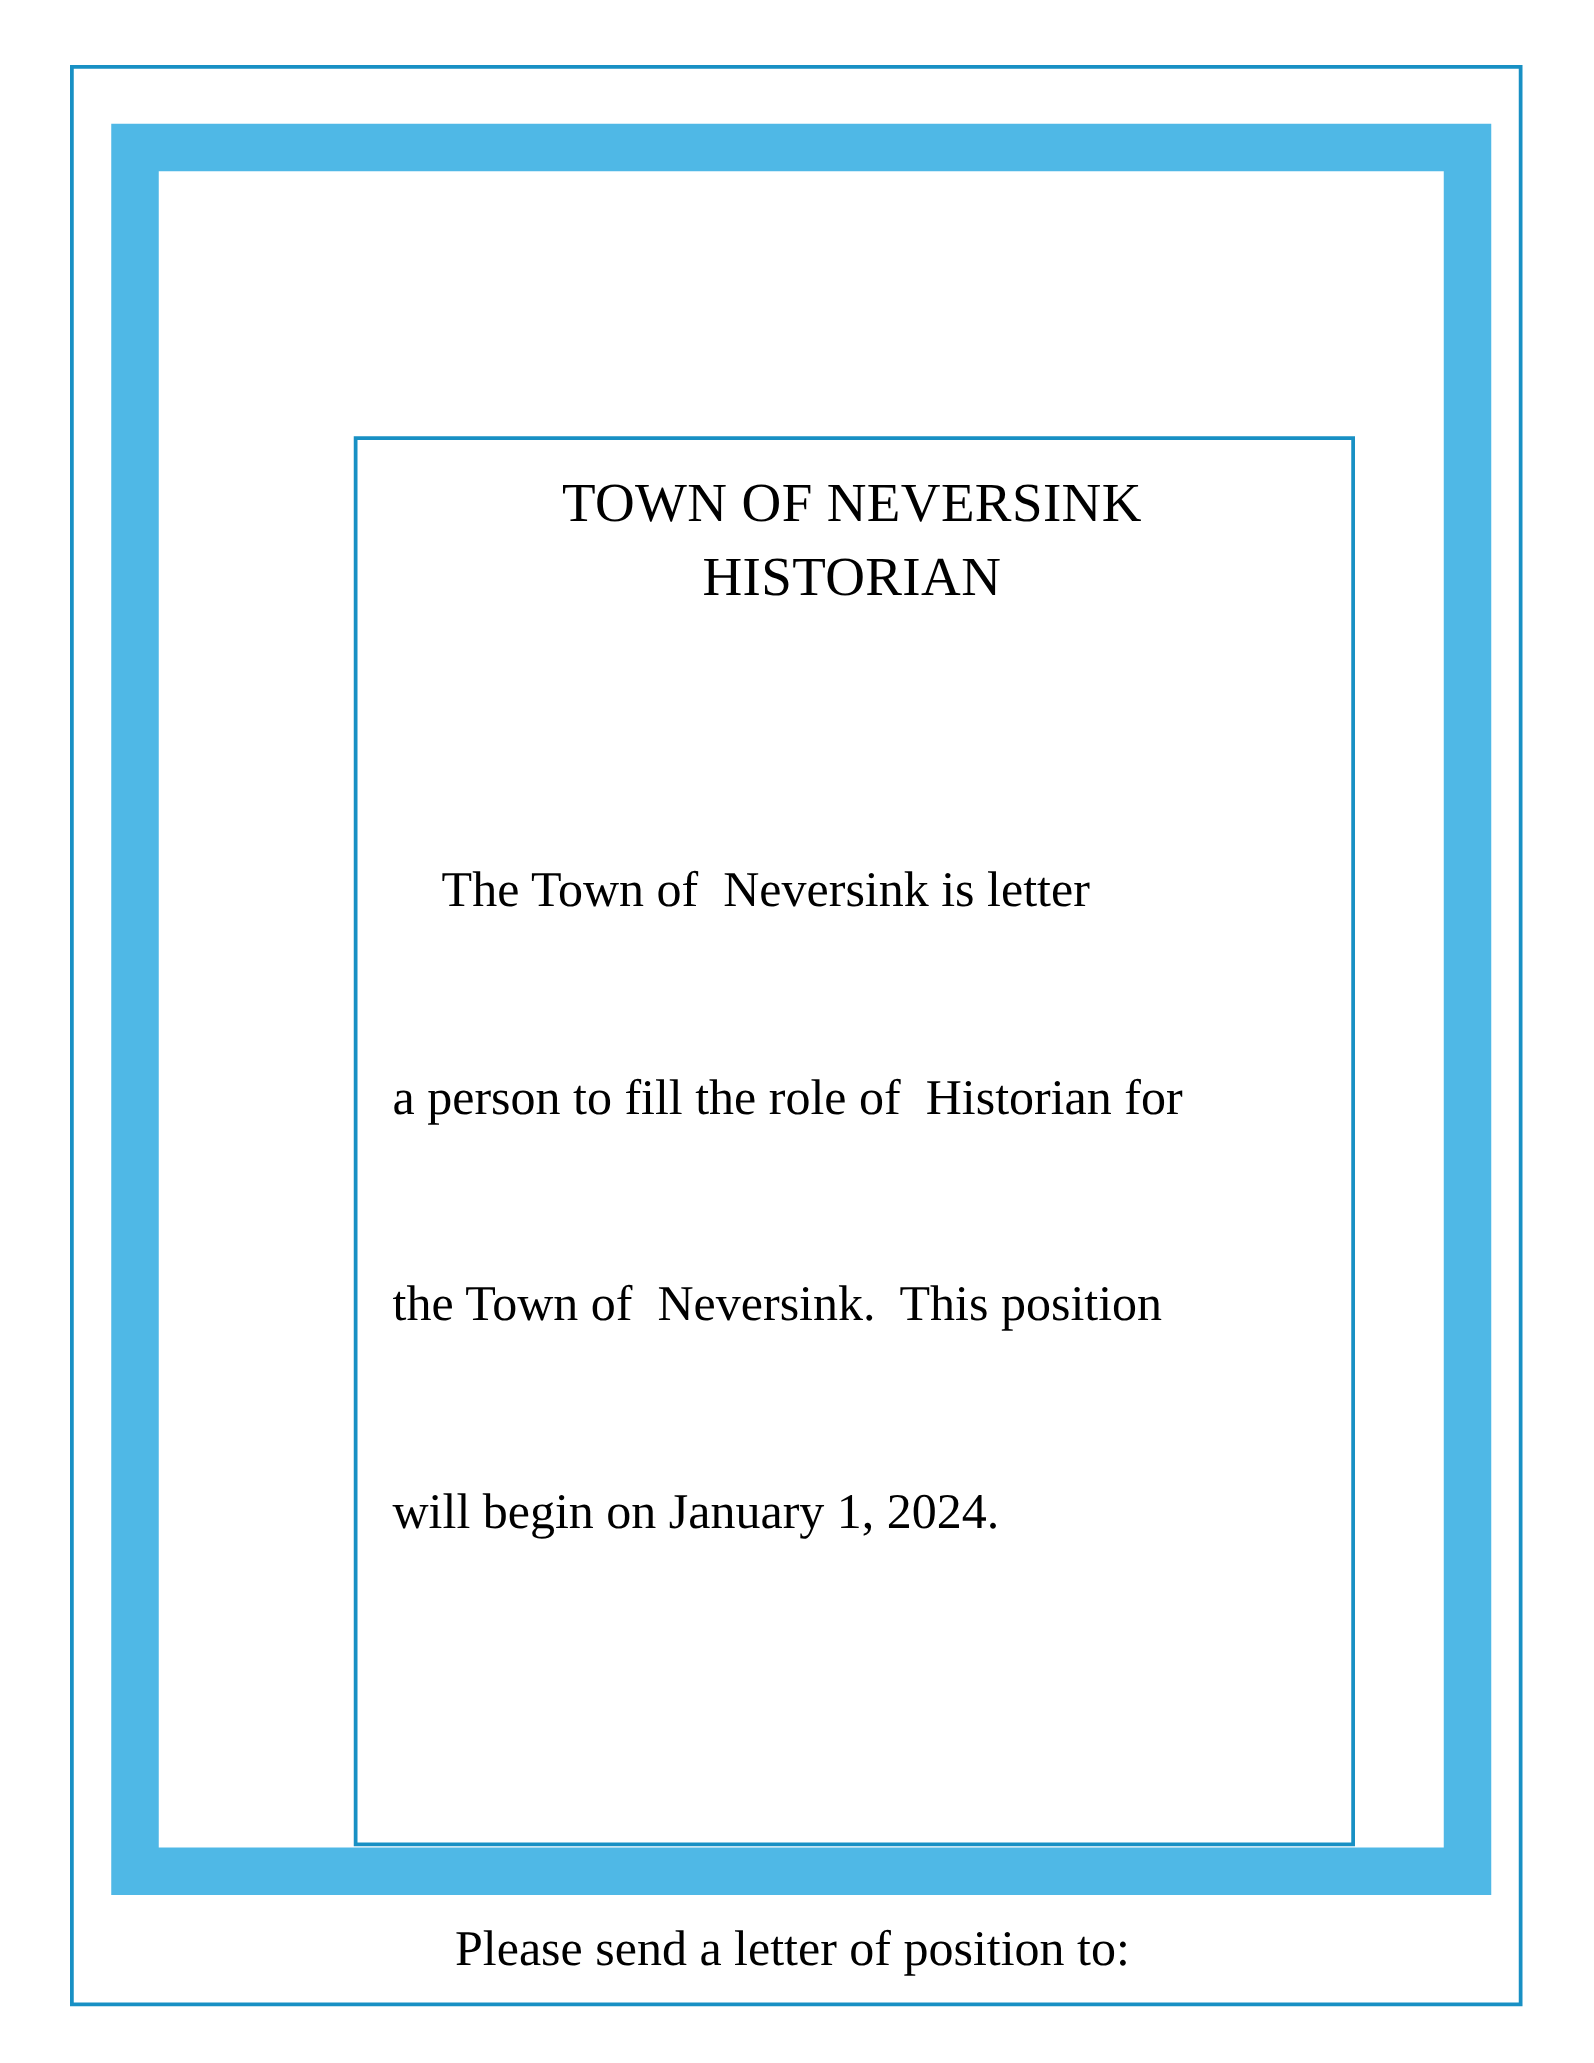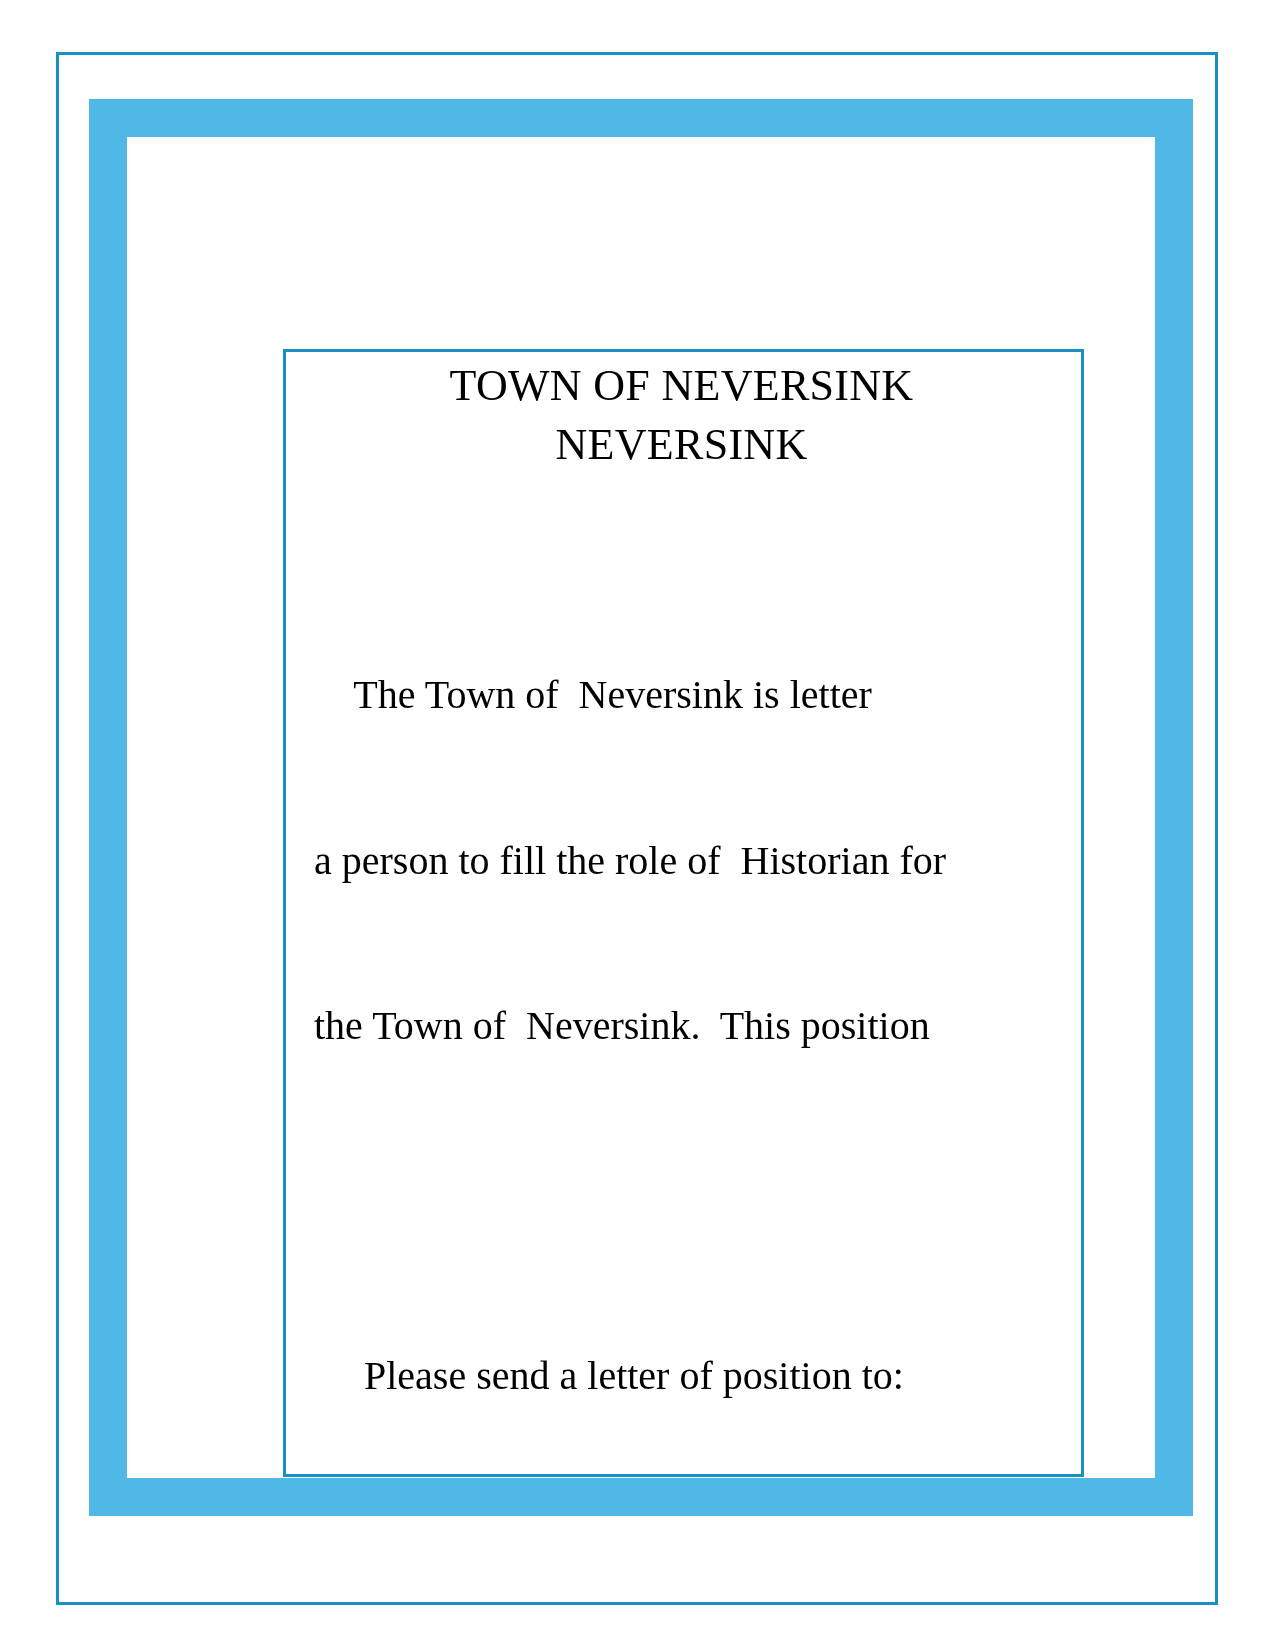--- a/index.html
+++ b/index.html
@@ -53,21 +53,21 @@
     background: #ffffff;
   }
 
   #notice-content {
     position: absolute;
     left: 0;
     top: 0;
     width: 100%;
     height: 100%;
     box-sizing: border-box;
-    padding: 4px 32px 20px 28px;
+    padding: 21px 32px 20px 28px;
   }
 
   
   #notice-title {
     text-align: center;
     font-size: 44px;
     line-height: 1.35;
     letter-spacing: 0.3px;
     margin: 0;
     font-weight: normal;
@@ -99,27 +99,28 @@
 </head>
 <body>
 
 <div id="notice-outer-frame">
   <div id="notice-color-band">
     <div id="notice-inner-frame">
       <div id="notice-content">
 
         <h1 id="notice-title">
           <span class="title-line">TOWN OF NEVERSINK</span>
-          <span class="title-line">NEVERSINK</span>
+          <span class="title-line">HISTORIAN</span>
         </h1>
 
         <p class="notice-paragraph" id="paragraph-opening">
           <span class="body-line">    The Town of  Neversink is letter</span>
           <span class="body-line">a person to fill the role of  Historian for</span>
           <span class="body-line">the Town of  Neversink.  This position</span>
+          <span class="body-line">will begin on January 1, 2024.</span>
         </p>
 
         <p class="notice-paragraph" id="paragraph-instructions">
           <span class="body-line">     Please send a letter of position to:</span>
           
           
           
           
           
           

